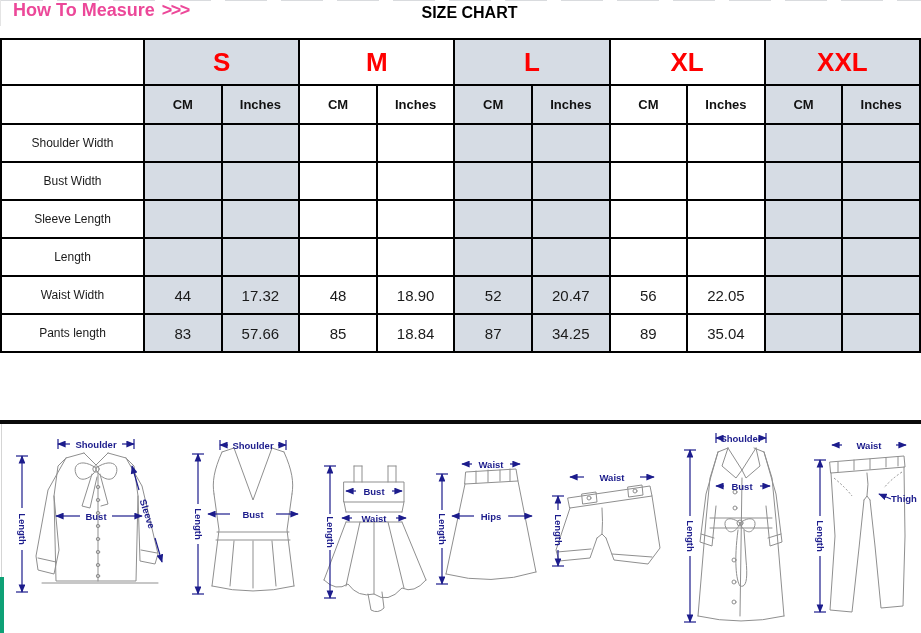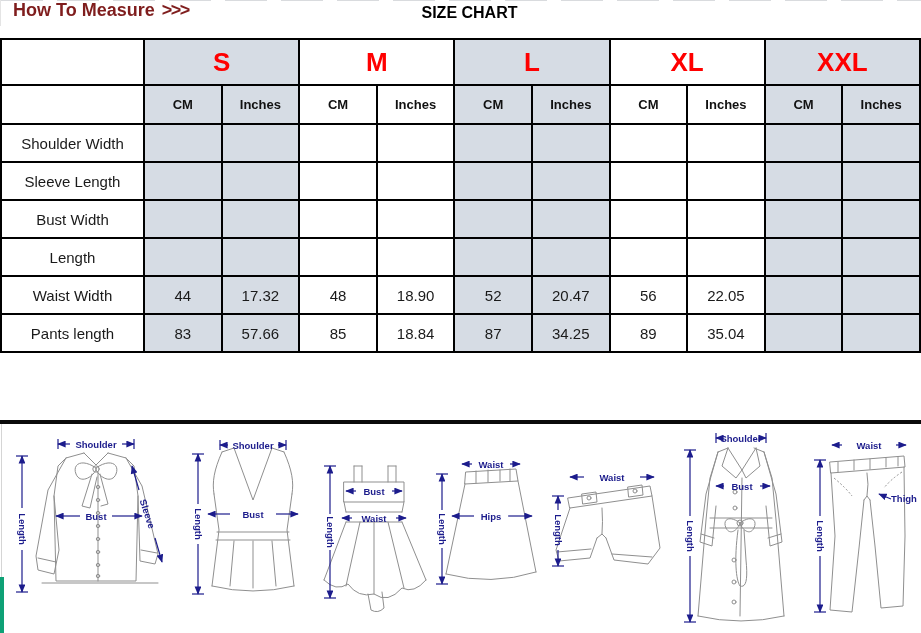--- a/index.html
+++ b/index.html
@@ -10,24 +10,24 @@
     align-items:center;justify-content:center;font-weight:bold;font-size:16px;color:#000;
     background:repeating-linear-gradient(90deg,#d9dbde 0 42px,#fff 42px 56px) top left/100% 1px no-repeat #fff;
     border-left:1px solid #e4e4e4;padding-left:8px;}
   
   table.size-table{position:absolute;top:38px;left:0;width:921px;border-collapse:collapse;table-layout:fixed;}
   table.size-table td{border:2px solid #000;text-align:center;vertical-align:middle;padding:0;overflow:hidden;color:#1a1a1a;}
   col.c-label{width:143px;}
   tr.size-row td{height:44px;font-size:26px;font-weight:bold;color:#FF0000;}
   tr.unit-row td{height:37px;font-size:13px;font-weight:bold;color:#111;margin-left:36px;}
   tr.body-row td{height:36px;font-size:15px;}
-  tr.body-row td.row-label{font-size:15px;}
+  tr.body-row td.row-label{font-size:12px;}
   td.shaded{background:#D6DCE4;}
   
-  #measure-head{position:absolute;top:382;left:13px;color:#7f1d1d;font-weight:bold;font-size:18px;}
+  #measure-head{position:absolute;top:382;left:13px;color:#ec4899;font-weight:bold;font-size:18px;}
   #measure-head .arrows{letter-spacing:-1.5px;margin-left:7px;font-size:18px;}
   #rule{position:absolute;top:420px;left:0;width:921px;height:4px;background:#0a0a0a;}
   
   #diagrams{position:absolute;top:424px;left:0;width:806px;height:209px;background:#fff;}
   #diagrams svg{position:absolute;}
   .g{stroke:#8f8f8f;stroke-width:1;fill:none;stroke-linecap:round;stroke-linejoin:round;}
   .gd{stroke:#8f8f8f;stroke-width:1;fill:none;stroke-dasharray:2 2;}
   .m{stroke:#1C1C8C;stroke-width:1.2;fill:none;}
   .dl{fill:#1C1C8C;font-family:"Liberation Sans",sans-serif;font-weight:bold;font-size:9.5px;text-anchor:middle;}
   #left-gridline{position:absolute;left:1px;top:424px;width:1px;height:153px;background:#d5d5d5;}
@@ -83,34 +83,34 @@
           <td class="value-cell"></td>
           <td class="value-cell"></td>
           <td class="value-cell shaded"></td>
           <td class="value-cell shaded"></td>
           <td class="value-cell"></td>
           <td class="value-cell"></td>
           <td class="value-cell shaded"></td>
           <td class="value-cell shaded"></td>
         </tr>
         <tr class="body-row">
+          <td class="row-label">Bust Width</td>
+          <td class="value-cell shaded"></td>
+          <td class="value-cell shaded"></td>
+          <td class="value-cell"></td>
+          <td class="value-cell"></td>
+          <td class="value-cell shaded"></td>
+          <td class="value-cell shaded"></td>
+          <td class="value-cell"></td>
+          <td class="value-cell"></td>
+          <td class="value-cell shaded"></td>
+          <td class="value-cell shaded"></td>
+        </tr>
+        <tr class="body-row">
           <td class="row-label">Sleeve Length</td>
-          <td class="value-cell shaded"></td>
-          <td class="value-cell shaded"></td>
-          <td class="value-cell"></td>
-          <td class="value-cell"></td>
-          <td class="value-cell shaded"></td>
-          <td class="value-cell shaded"></td>
-          <td class="value-cell"></td>
-          <td class="value-cell"></td>
-          <td class="value-cell shaded"></td>
-          <td class="value-cell shaded"></td>
-        </tr>
-        <tr class="body-row">
-          <td class="row-label">Bust Width</td>
           <td class="value-cell shaded"></td>
           <td class="value-cell shaded"></td>
           <td class="value-cell"></td>
           <td class="value-cell"></td>
           <td class="value-cell shaded"></td>
           <td class="value-cell shaded"></td>
           <td class="value-cell"></td>
           <td class="value-cell"></td>
           <td class="value-cell shaded"></td>
           <td class="value-cell shaded"></td>

